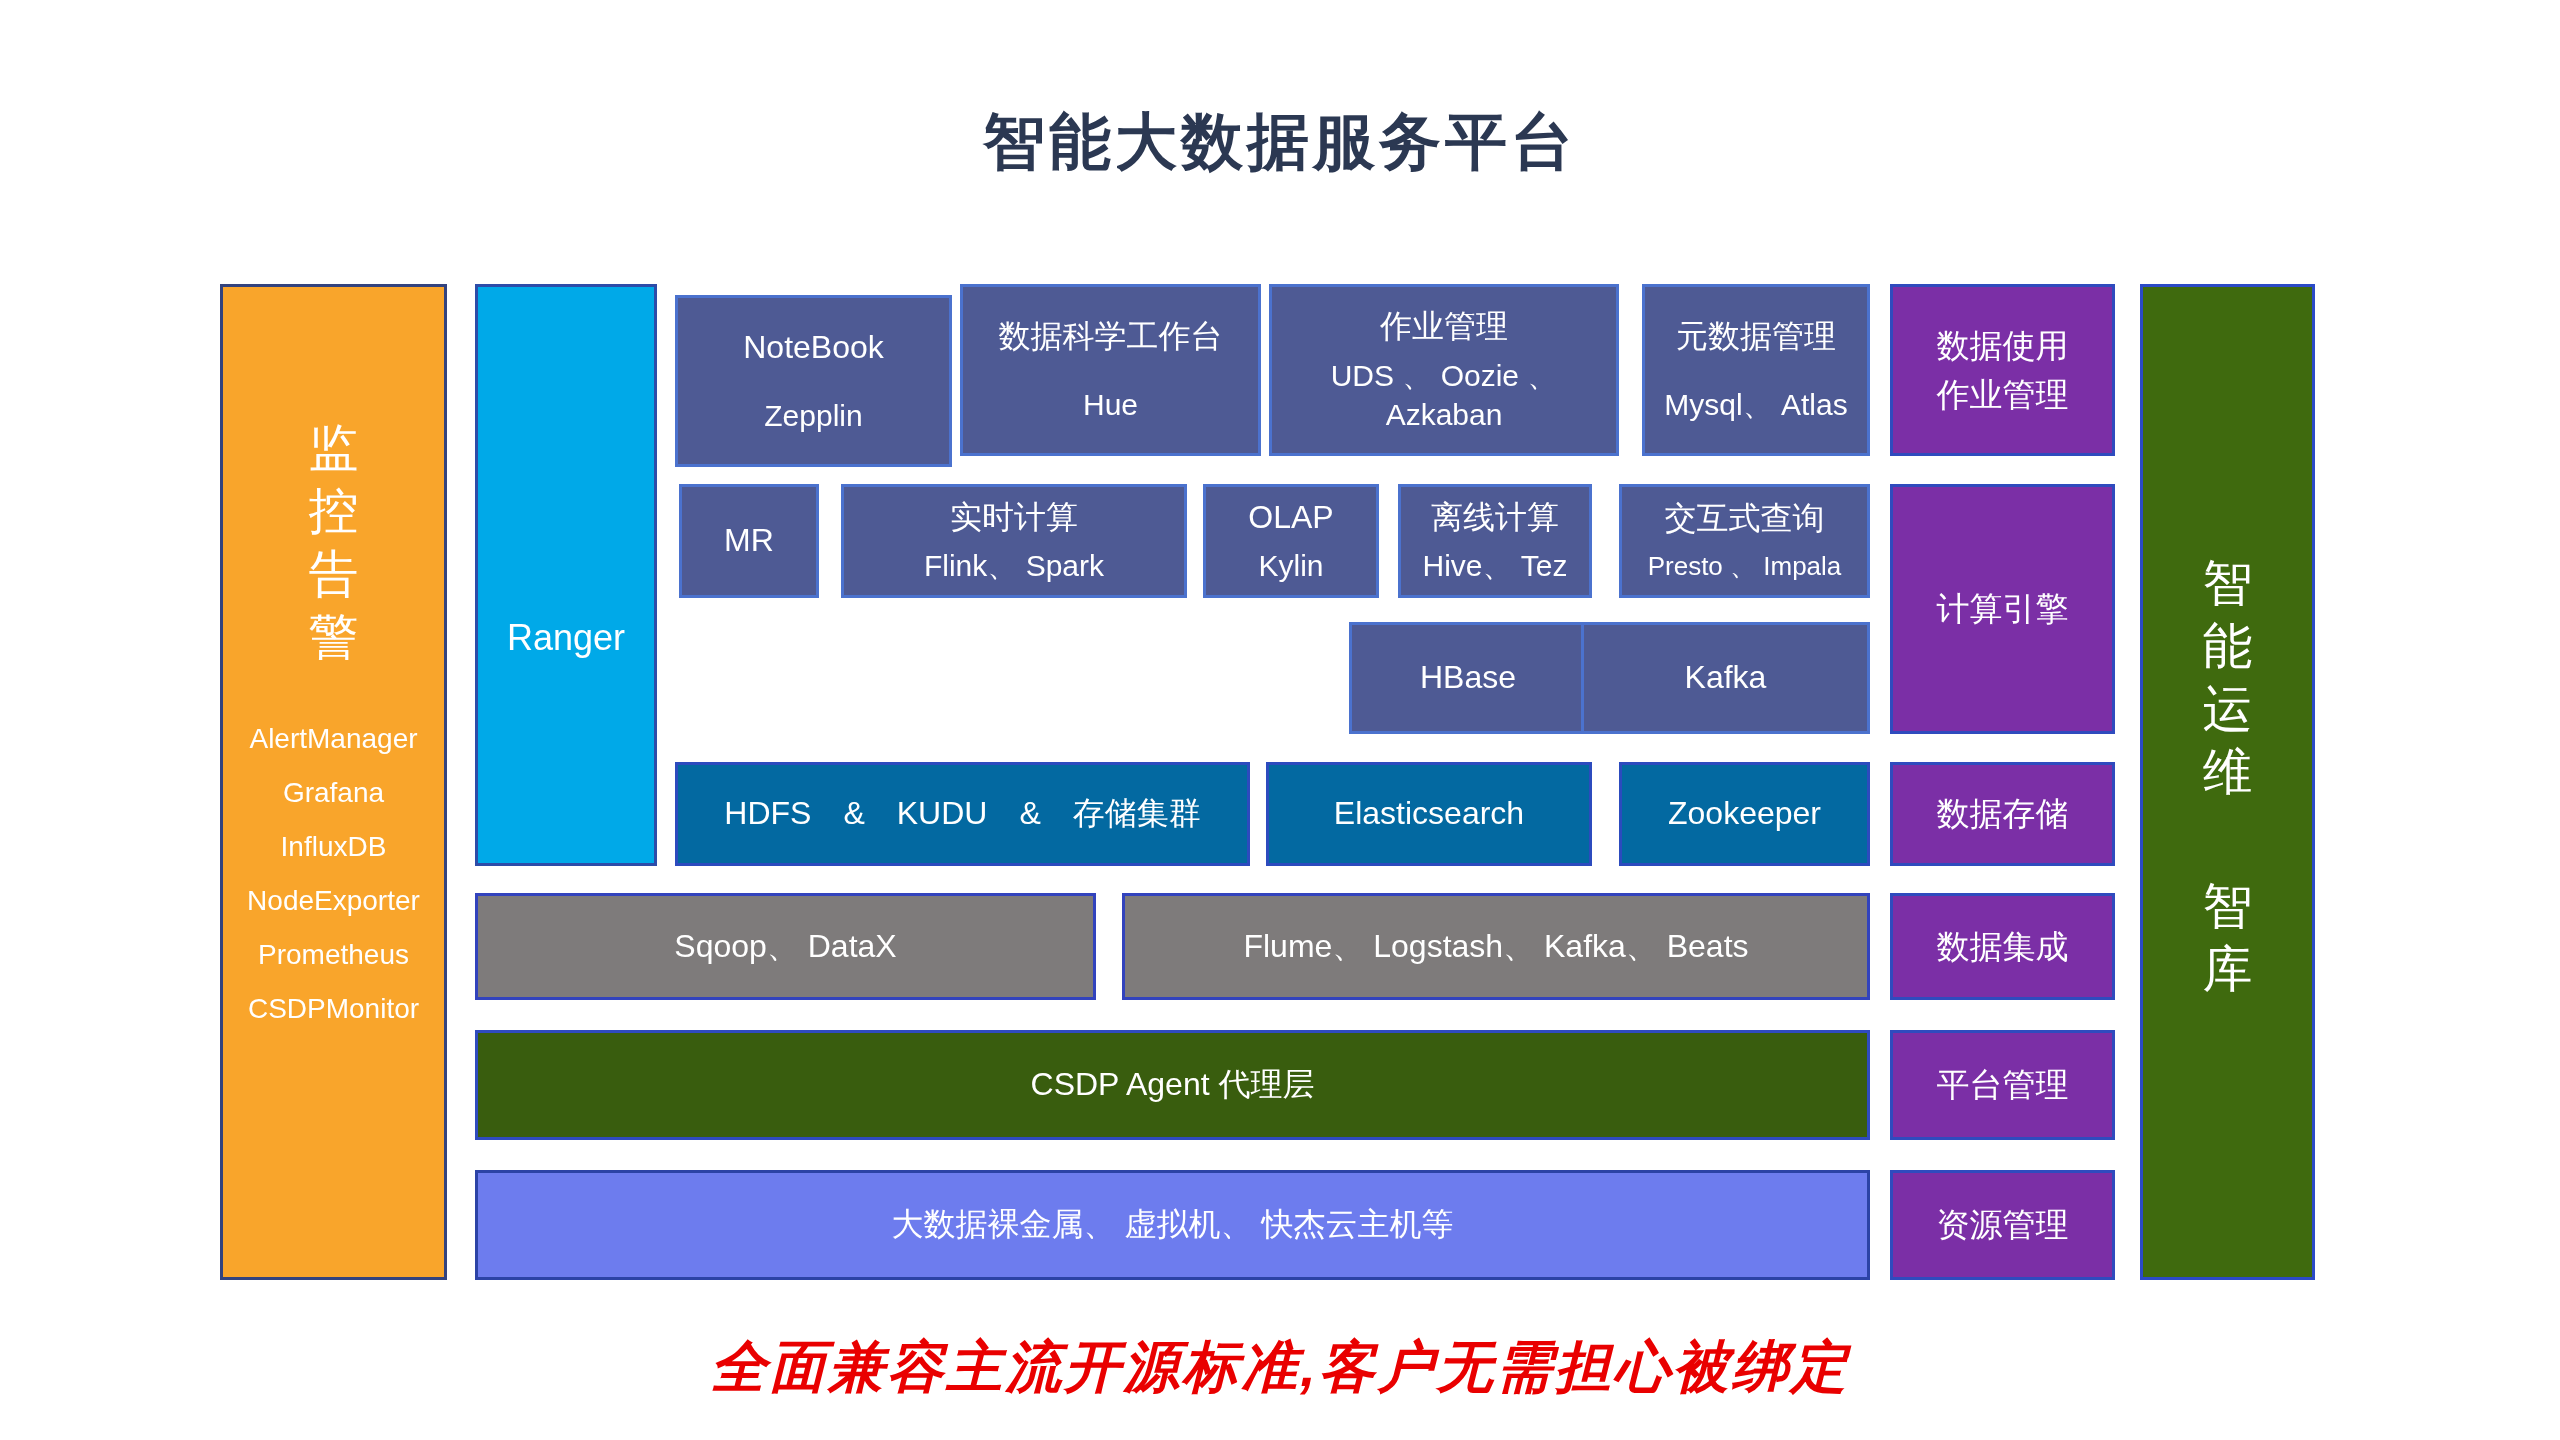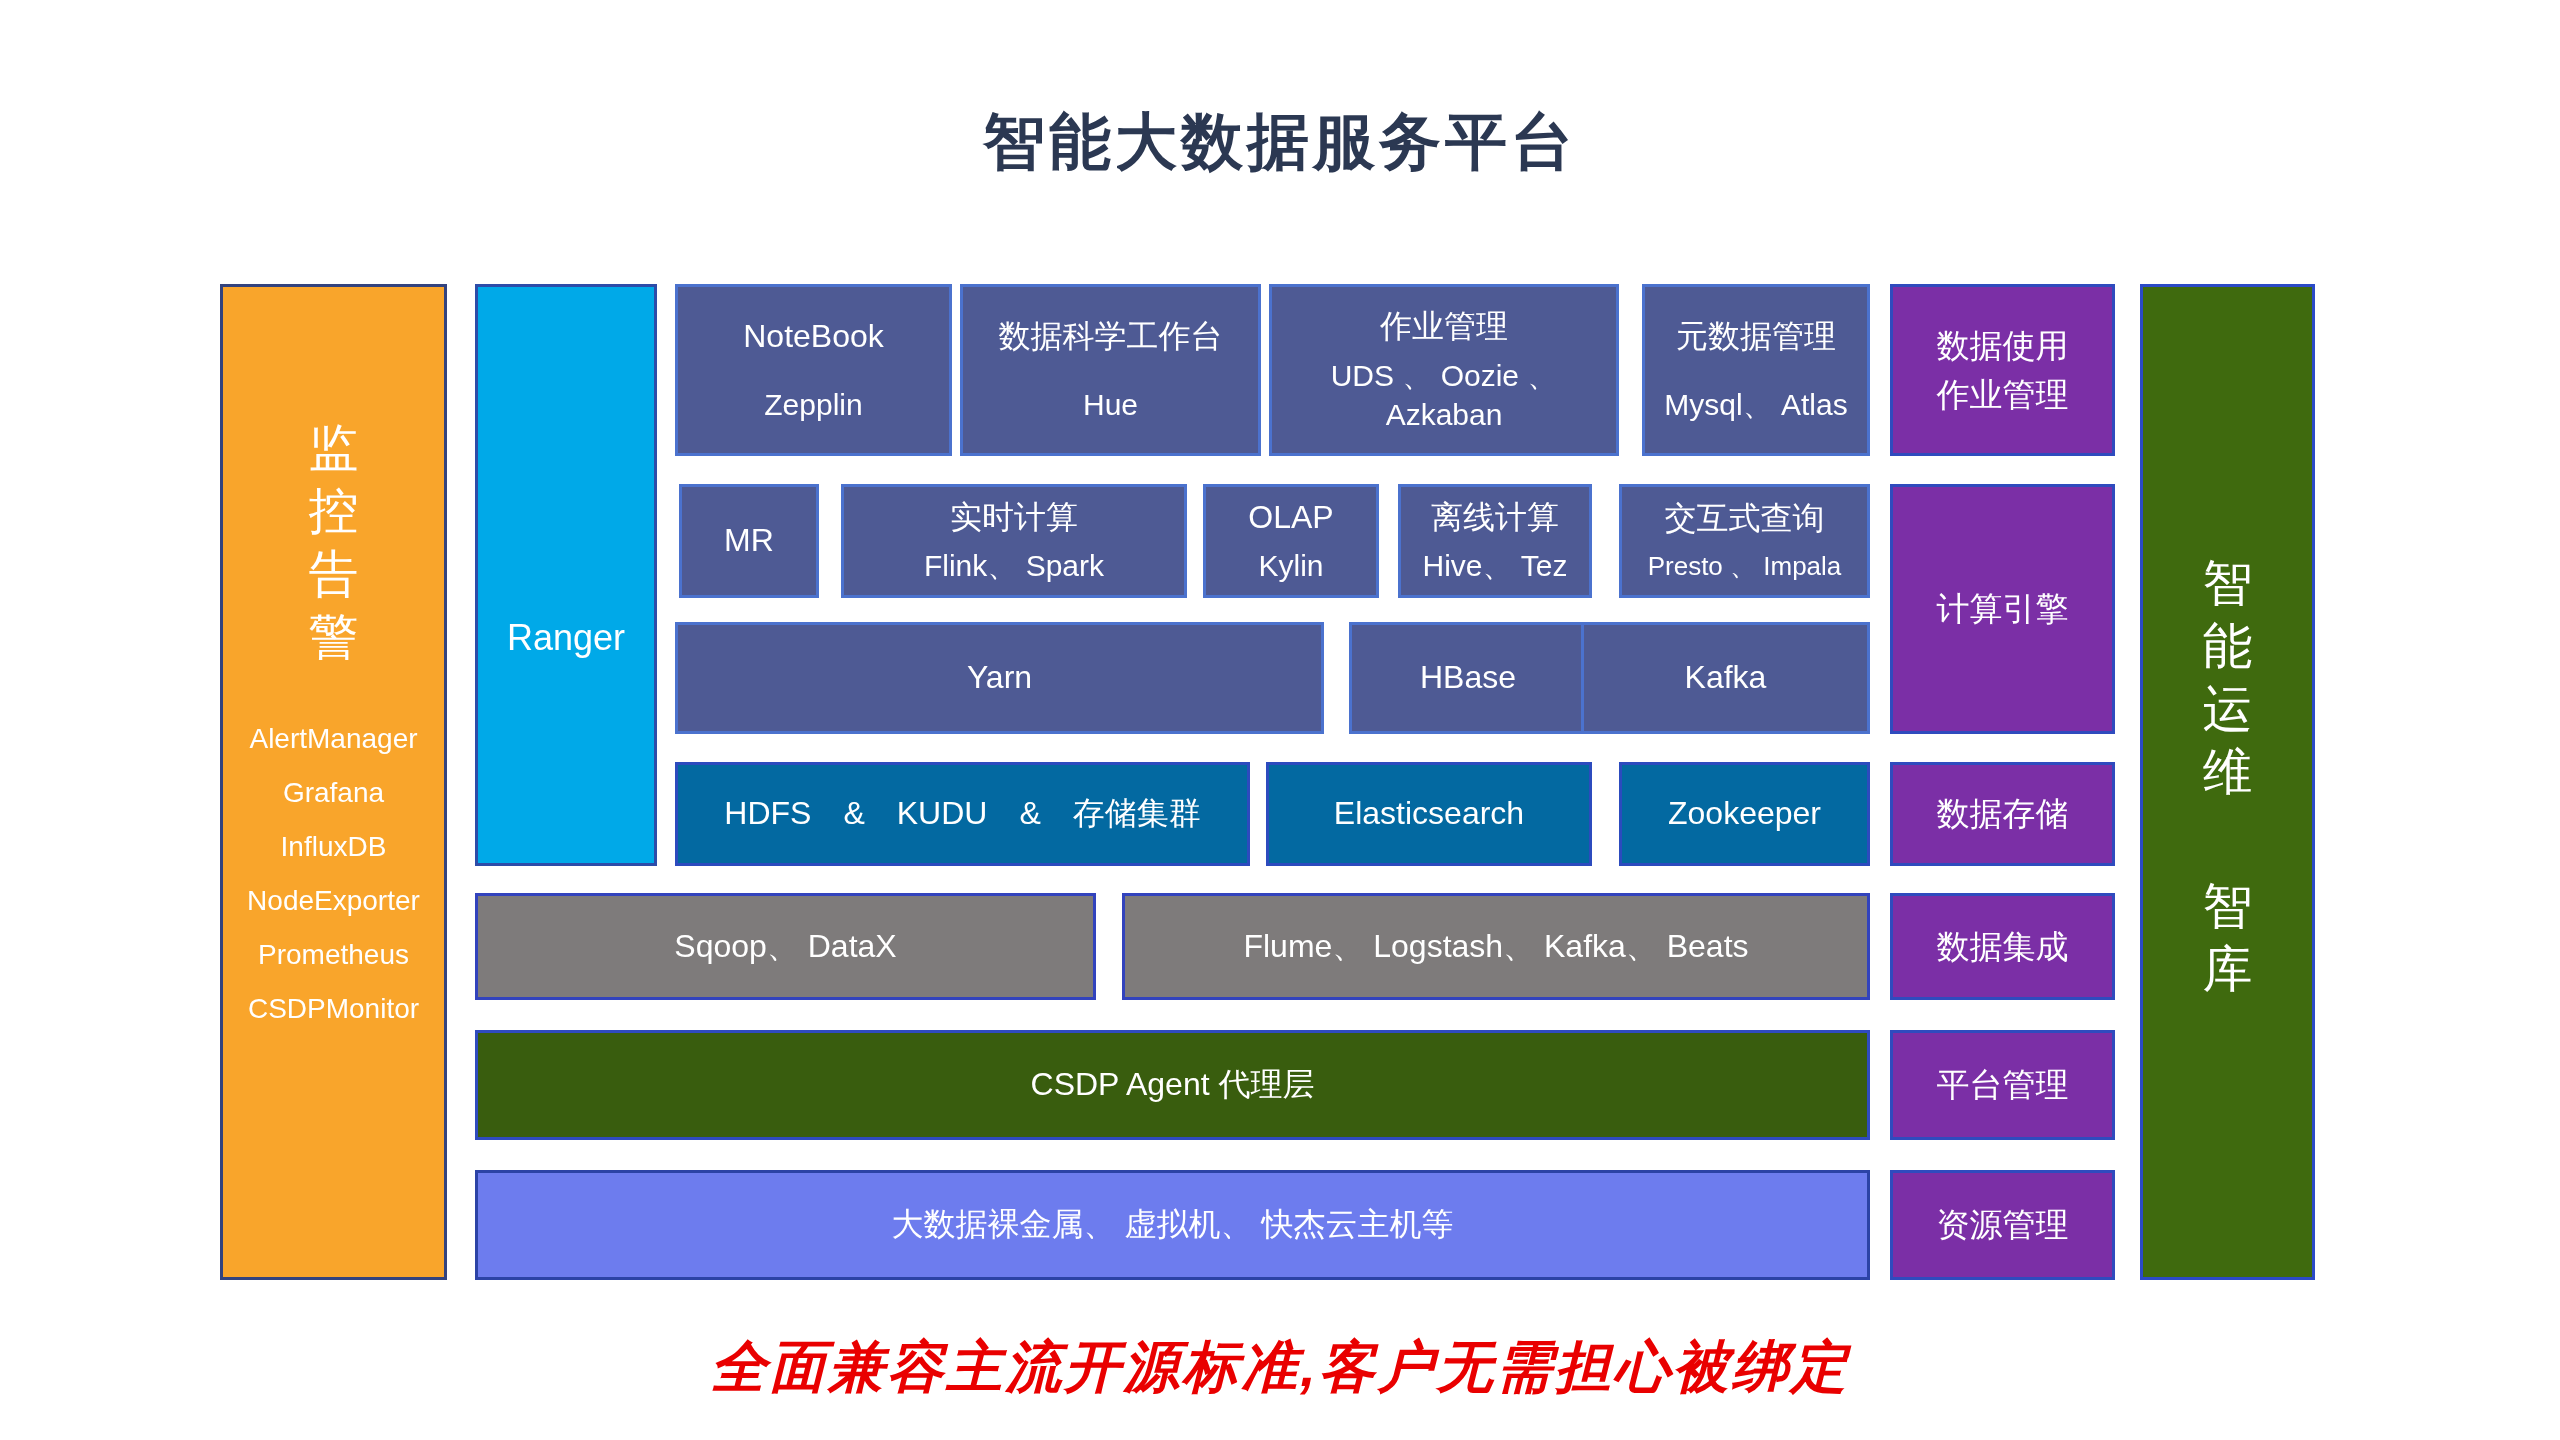--- a/index.html
+++ b/index.html
@@ -68,21 +68,21 @@
       <div class="mon-item">NodeExporter</div>
       <div class="mon-item">Prometheus</div>
       <div class="mon-item">CSDPMonitor</div>
     </div>
   </div>
 
   <div class="box cyan" style="left:475px;top:284px;width:182px;height:582px;">
     <div class="abs auth-product">Ranger</div>
   </div>
 
-  <div class="box slate gap-lg" style="left:675px;top:284px;width:277px;height:172px;text-align:center;">
+  <div class="box slate gap-lg" style="left:675px;top:295px;width:277px;height:172px;text-align:center;">
     <div class="l1">NoteBook</div>
     <div class="l2">Zepplin</div>
   </div>
   <div class="box slate gap-lg" style="left:960px;top:284px;width:301px;height:172px;">
     <div class="l1">数据科学工作台</div>
     <div class="l2">Hue</div>
   </div>
   <div class="box slate gap-sm" style="left:1269px;top:284px;width:350px;height:172px;">
     <div class="l1">作业管理</div>
     <div class="l2 wrapline">UDS 、 Oozie 、 Azkaban</div>
@@ -105,23 +105,20 @@
   </div>
   <div class="box slate gap-sm" style="left:1398px;top:484px;width:194px;height:114px;">
     <div class="l1">离线计算</div>
     <div class="l2">Hive、 Tez</div>
   </div>
   <div class="box slate" style="left:1619px;top:484px;width:251px;height:114px;">
     <div class="l1">交互式查询</div>
     <div class="l2-small">Presto 、 Impala</div>
   </div>
 
-  <div class="box slate" style="left:675px;top:622px;width:649px;height:112px;">
-    <div class="l1">Yarn</div>
-  </div>
   <div class="box slate" style="left:1349px;top:622px;width:238px;height:112px;">
     <div class="l1">HBase</div>
   </div>
   <div class="box slate" style="left:1581px;top:622px;width:289px;height:112px;">
     <div class="l1">Kafka</div>
   </div>
 
   <div class="box blue" style="left:675px;top:762px;width:575px;height:104px;">
     <div class="l1">HDFS　&amp;　KUDU　&amp;　存储集群</div>
   </div>

